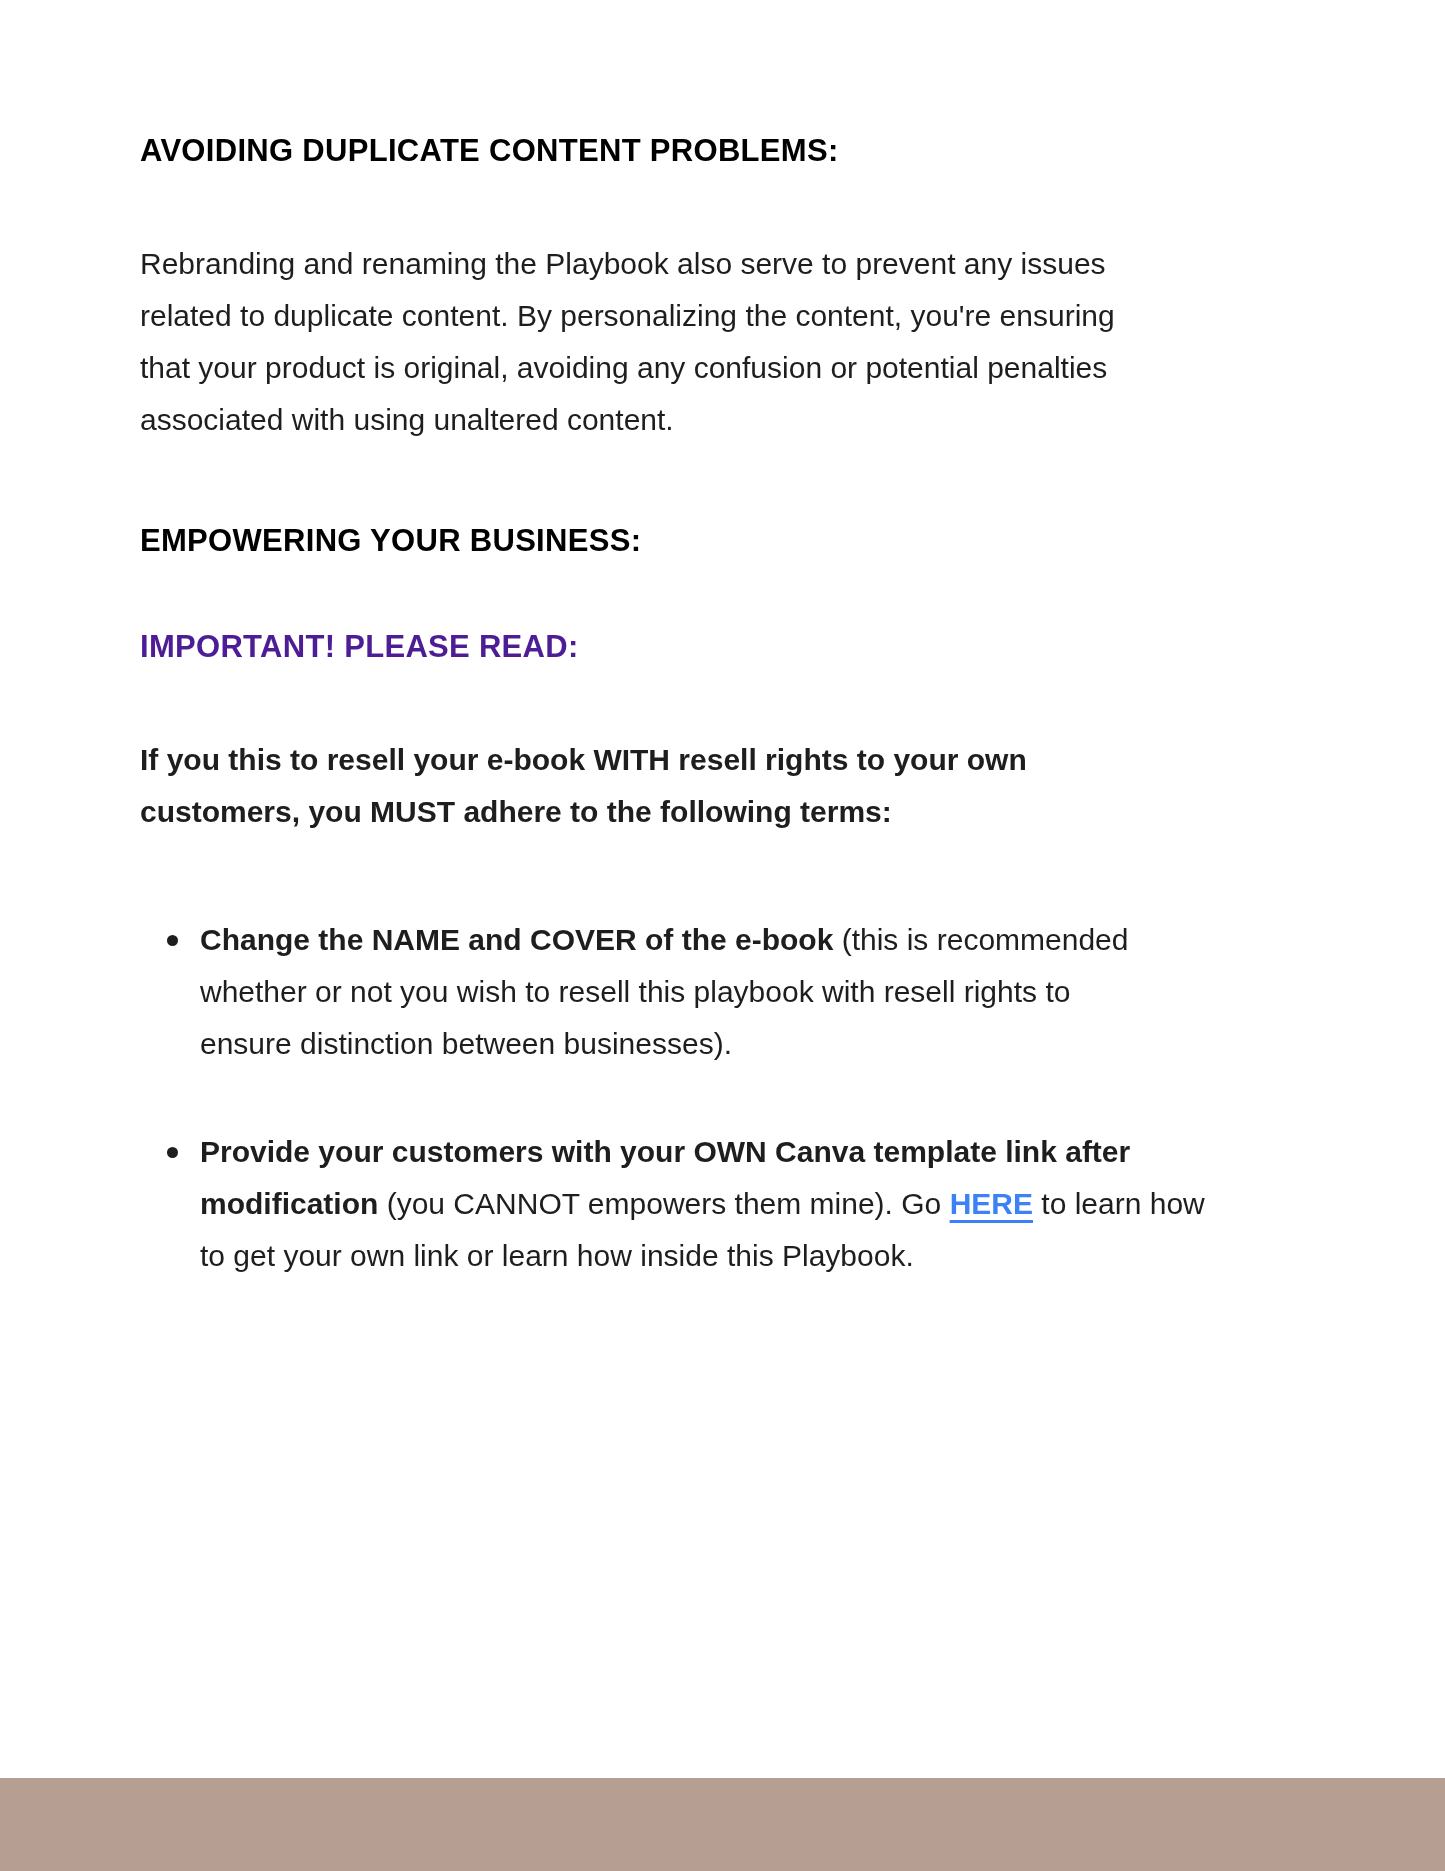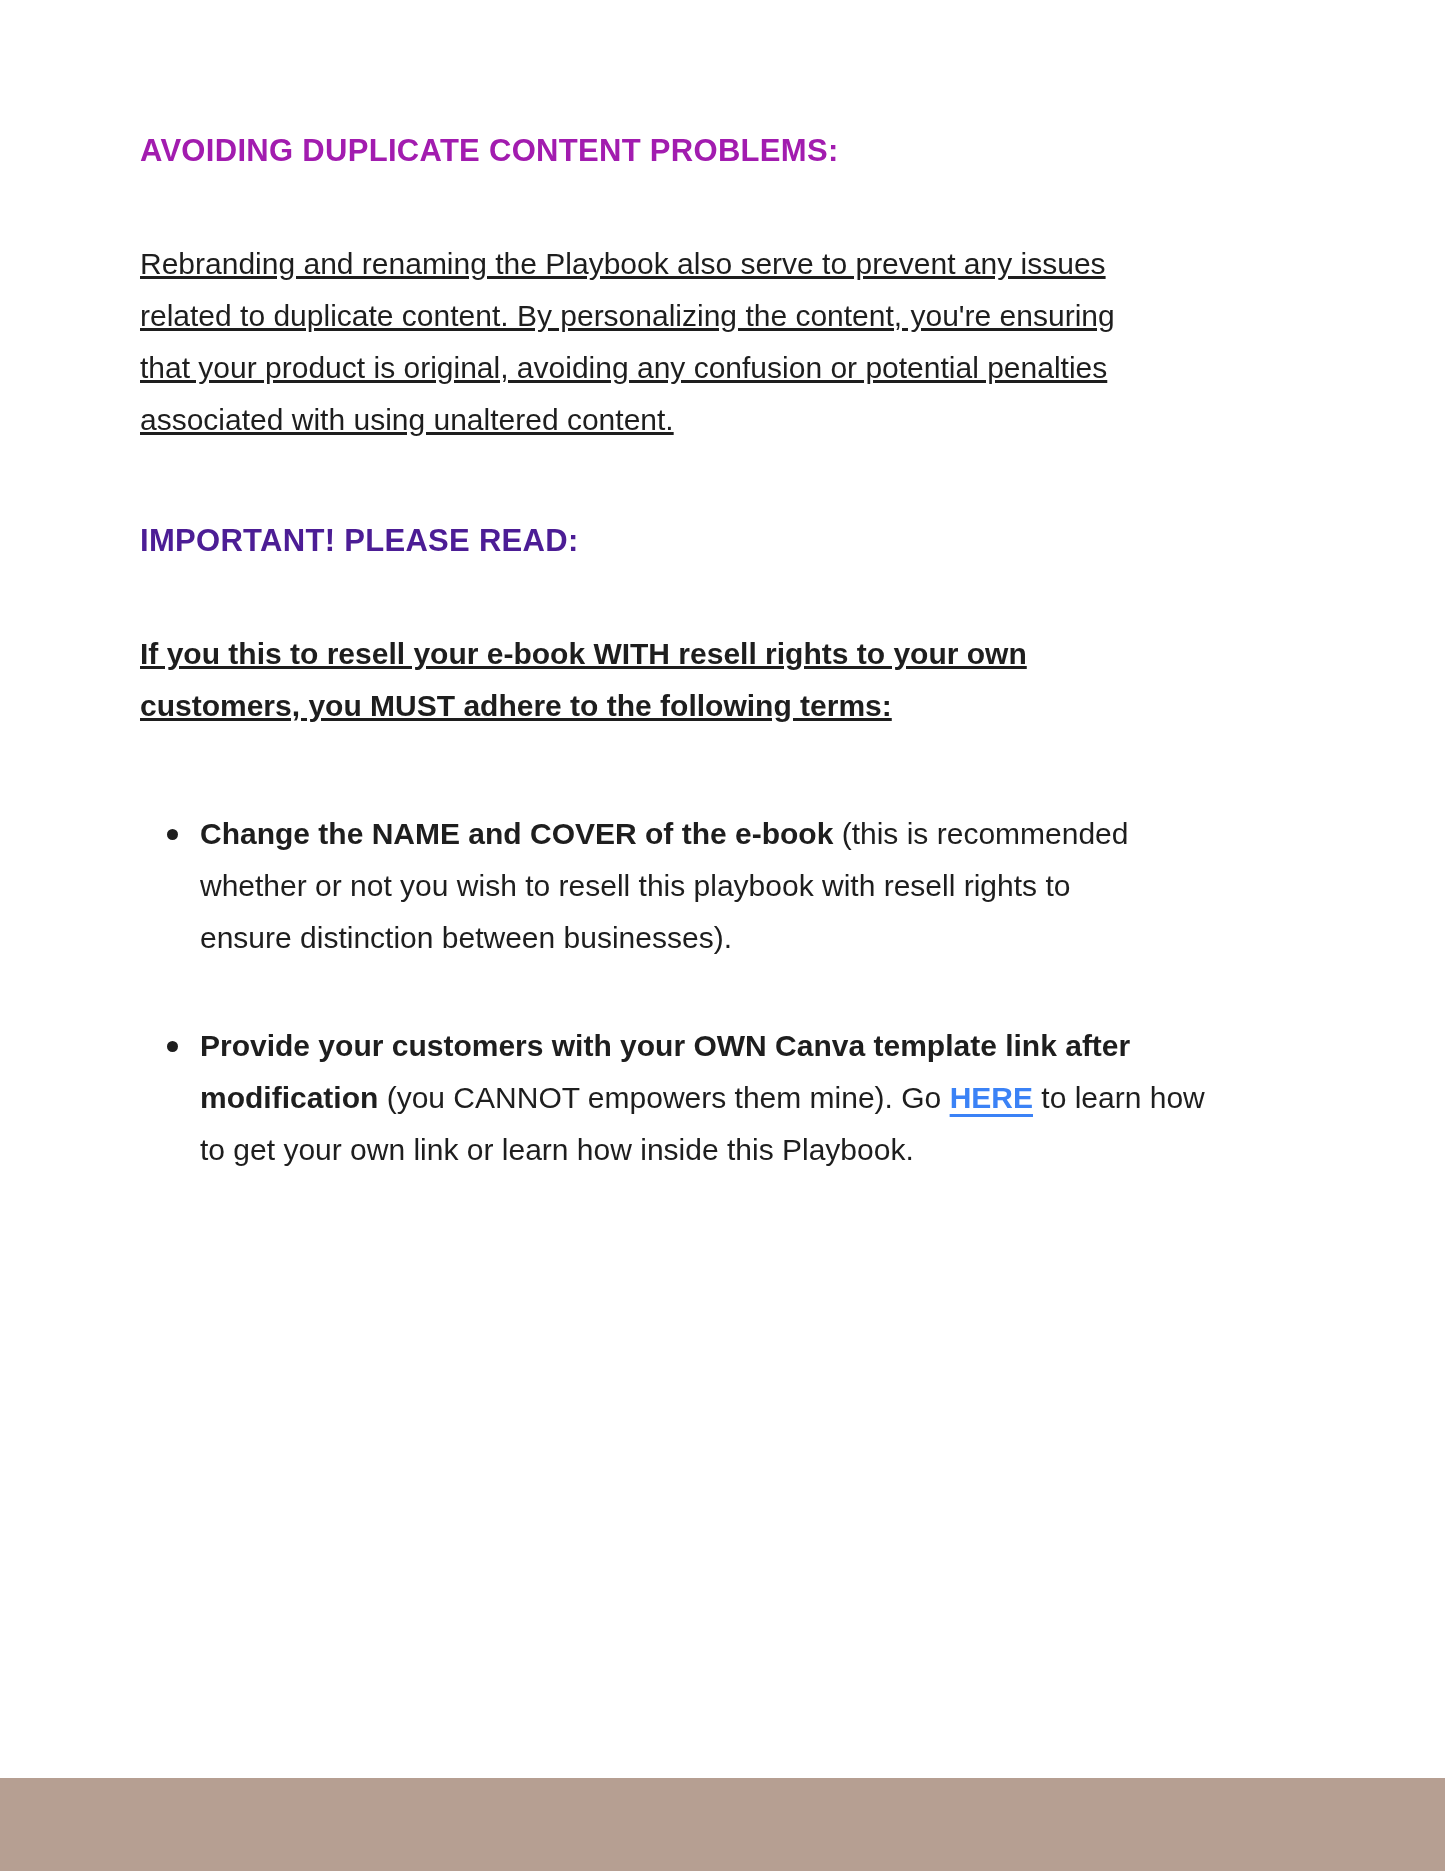--- a/index.html
+++ b/index.html
@@ -18,33 +18,32 @@
     box-sizing: border-box;
   }
   .doc {
     padding: 132px 100px 0 140px;
   }
   .doc h2 {
     font-size: 31px;
     line-height: 38px;
     font-weight: 700;
     letter-spacing: 0.3px;
-    color: #a21caf;
+    color: #000000;
     margin: 0 0 68px 0;
     white-space: pre-line;
   }
   .doc h2.accent {
     color: #4c1d95;
   }
   .doc p {
     font-size: 30px;
     line-height: 52px;
     margin: 0 0 76px 0;
     white-space: pre-line;
-    text-decoration: underline;
   }
   .doc p.bold {
     font-weight: 700;
   }
   ul.terms {
     list-style: none;
     margin: 0 0 76px 0;
     padding: 0;
   }
   ul.terms li {
@@ -93,20 +92,21 @@
 <div class="page">
   <main class="doc">
 
     <h2>AVOIDING DUPLICATE CONTENT PROBLEMS:</h2>
 
     <p>Rebranding and renaming the Playbook also serve to prevent any issues
 related to duplicate content. By personalizing the content, you're ensuring
 that your product is original, avoiding any confusion or potential penalties
 associated with using unaltered content.</p>
 
+    <h2>EMPOWERING YOUR BUSINESS:</h2>
 
 
     <h2 class="accent">IMPORTANT! PLEASE READ:</h2>
 
     <p class="bold">If you this to resell your e-book WITH resell rights to your own
 customers, you MUST adhere to the following terms:</p>
 
     <ul class="terms">
       <li><span class="b">Change the NAME and COVER of the e-book</span><span> (this is recommended
 whether or not you wish to resell this playbook with resell rights to

